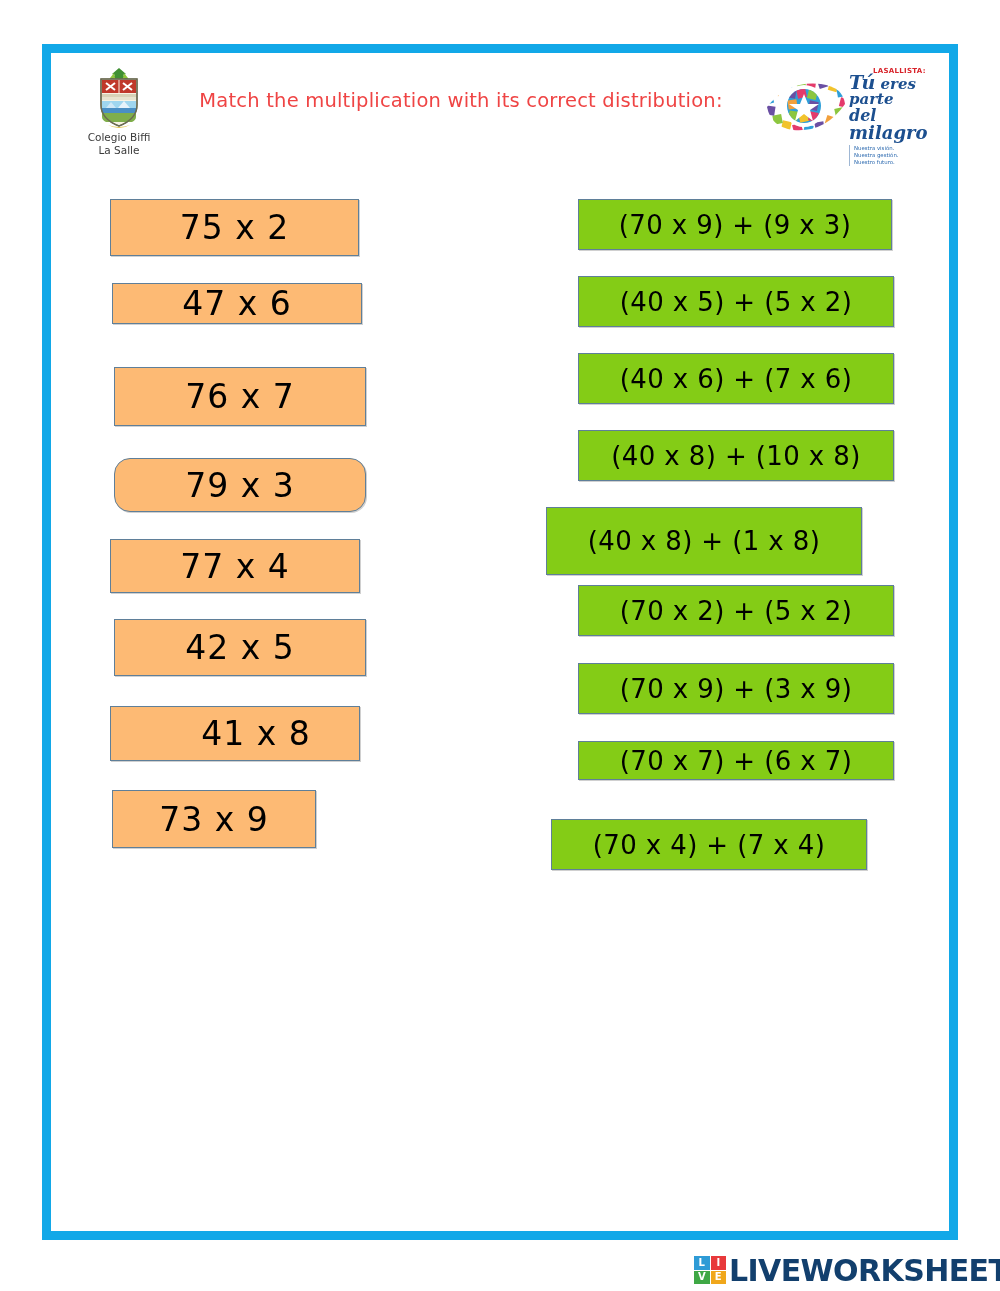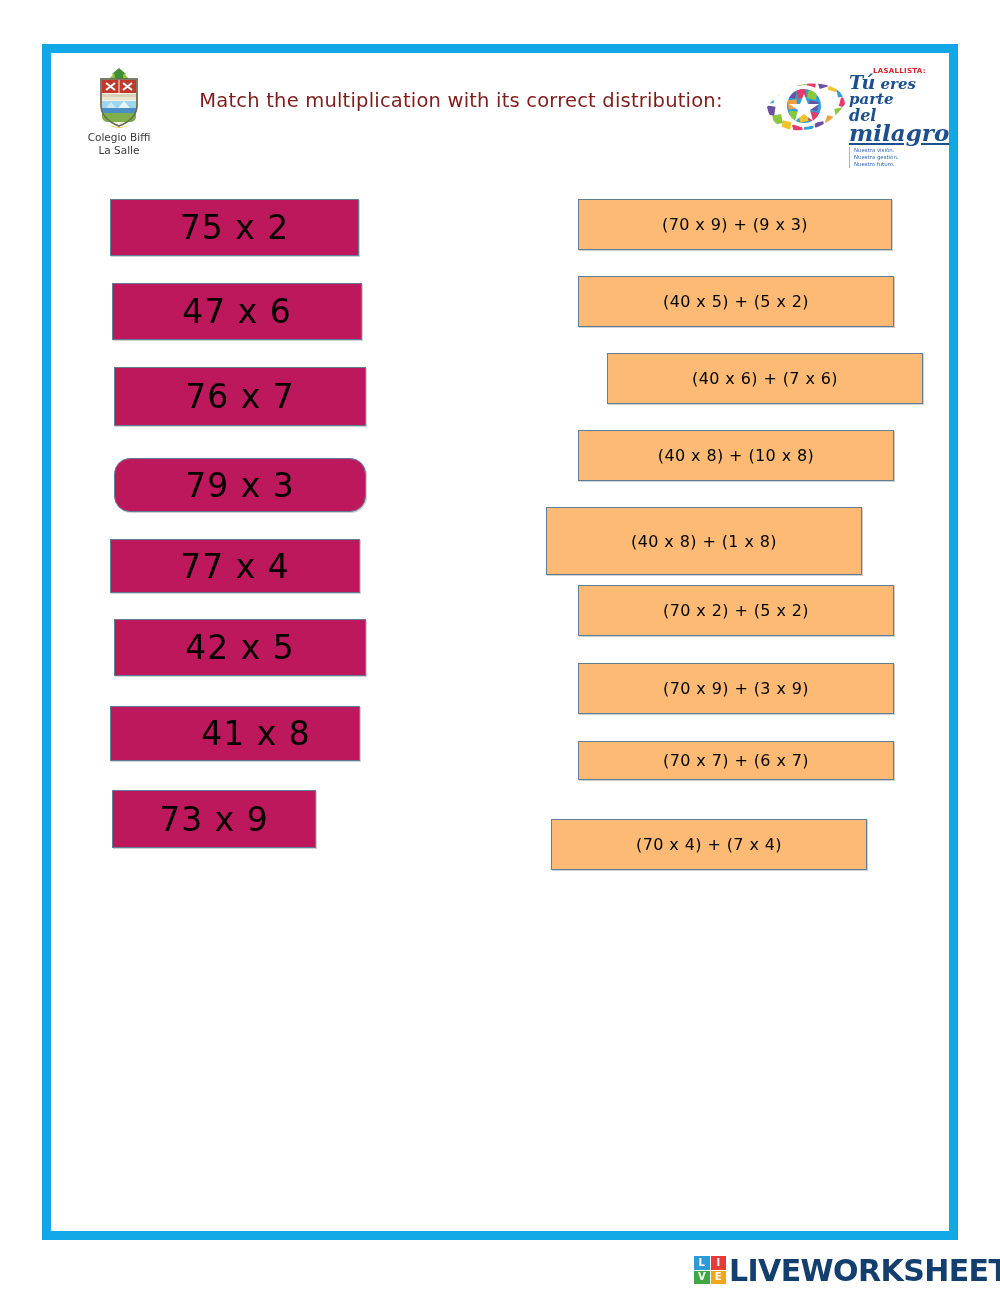--- a/index.html
+++ b/index.html
@@ -58,21 +58,21 @@
   
   #instruction {
     position: absolute;
     left: 100px;
     top: 36px;
     width: 620px;
     text-align: center;
     font-family: "DejaVu Sans", sans-serif;
     font-size: 19.5px;
     letter-spacing: 0.2px;
-    color: #7f1d1d;
+    color: #ef4444;
   }
 
   
   #campaign-logo {
     position: absolute;
     left: 712px;
     top: 9px;
     width: 190px;
     height: 95px;
   }
@@ -107,21 +107,21 @@
   }
   .logo-line1 .tu { font-size: 19px; color:#1c4f8f; }
   .logo-line2 {
     font-family: "DejaVu Serif", serif;
     font-size: 16px;
     line-height: 17px;
     color: #1c4f8f;
     font-weight: bold;
     font-style: italic;
   }
-  .logo-line2 .milagro { font-size: 23px; text-decoration: underline; }
+  .logo-line2 .milagro { font-size: 18px; }
   .logo-tagline {
     margin-top: 3px;
     padding-left: 4px;
     border-left: 1px solid #9fb7d4;
     font-family: "DejaVu Sans", sans-serif;
     font-size: 5.4px;
     line-height: 7px;
     color: #2e6bb0;
     white-space: pre-line;
   }
@@ -141,27 +141,27 @@
     border: 1px solid #5f7f99;
     display: flex;
     align-items: center;
     justify-content: center;
     color: #000000;
     font-family: "DejaVu Sans", sans-serif;
     white-space: nowrap;
     box-shadow: 1px 1px 0 rgba(120,120,120,0.35);
   }
   .card.green {
-    background: #be185d;
+    background: #fdba74;
     font-size: 33px;
     letter-spacing: 1px;
   }
   .card.blue {
-    background: #fdba74;
-    font-size: 16px;
+    background: #84cc16;
+    font-size: 26px;
     letter-spacing: 0.4px;
   }
 
   
   #footer-brand {
     position: absolute;
     left: 694px;
     top: 1252px;
     height: 36px;
     display: flex;
@@ -320,33 +320,33 @@
 Nuestra gestión.
 Nuestro futuro.</div>
       </div>
     </div>
 
   </div>
 
   <div id="match-area">
     <div id="left-column">
       <div class="card green" style="left:59px; top:26px; width:249px; height:57px;">75 x 2</div>
-      <div class="card green" style="left:61px; top:110px; width:250px; height:57px;">47 x 6</div>
+      <div class="card green" style="left:61px; top:110px; width:250px; height:41px;">47 x 6</div>
       <div class="card green" style="left:63px; top:194px; width:252px; height:59px;">76 x 7</div>
       <div class="card green" style="left:63px; top:285px; width:252px; height:54px;border-radius:16px;">79 x 3</div>
       <div class="card green" style="left:59px; top:366px; width:250px; height:54px;">77 x 4</div>
       <div class="card green" style="left:63px; top:446px; width:252px; height:57px;">42 x 5</div>
       <div class="card green" style="left:59px; top:533px; width:250px; height:55px;padding-left:42px;">41 x 8</div>
       <div class="card green" style="left:61px; top:617px; width:204px; height:58px;">73 x 9</div>
     </div>
 
     <div id="right-column">
       <div class="card blue" style="left:527px; top:26px; width:314px; height:51px;">(70 x 9) + (9 x 3)</div>
       <div class="card blue" style="left:527px; top:103px; width:316px; height:51px;">(40 x 5) + (5 x 2)</div>
-      <div class="card blue" style="left:556px; top:180px; width:316px; height:51px;">(40 x 6) + (7 x 6)</div>
+      <div class="card blue" style="left:527px; top:180px; width:316px; height:51px;">(40 x 6) + (7 x 6)</div>
       <div class="card blue" style="left:527px; top:257px; width:316px; height:51px;">(40 x 8) + (10 x 8)</div>
       <div class="card blue" style="left:495px; top:334px; width:316px; height:68px;">(40 x 8) + (1 x 8)</div>
       <div class="card blue" style="left:527px; top:412px; width:316px; height:51px;">(70 x 2) + (5 x 2)</div>
       <div class="card blue" style="left:527px; top:490px; width:316px; height:51px;">(70 x 9) + (3 x 9)</div>
       <div class="card blue" style="left:527px; top:568px; width:316px; height:39px;">(70 x 7) + (6 x 7)</div>
       <div class="card blue" style="left:500px; top:646px; width:316px; height:51px;">(70 x 4) + (7 x 4)</div>
     </div>
   </div>
 
 </div>

